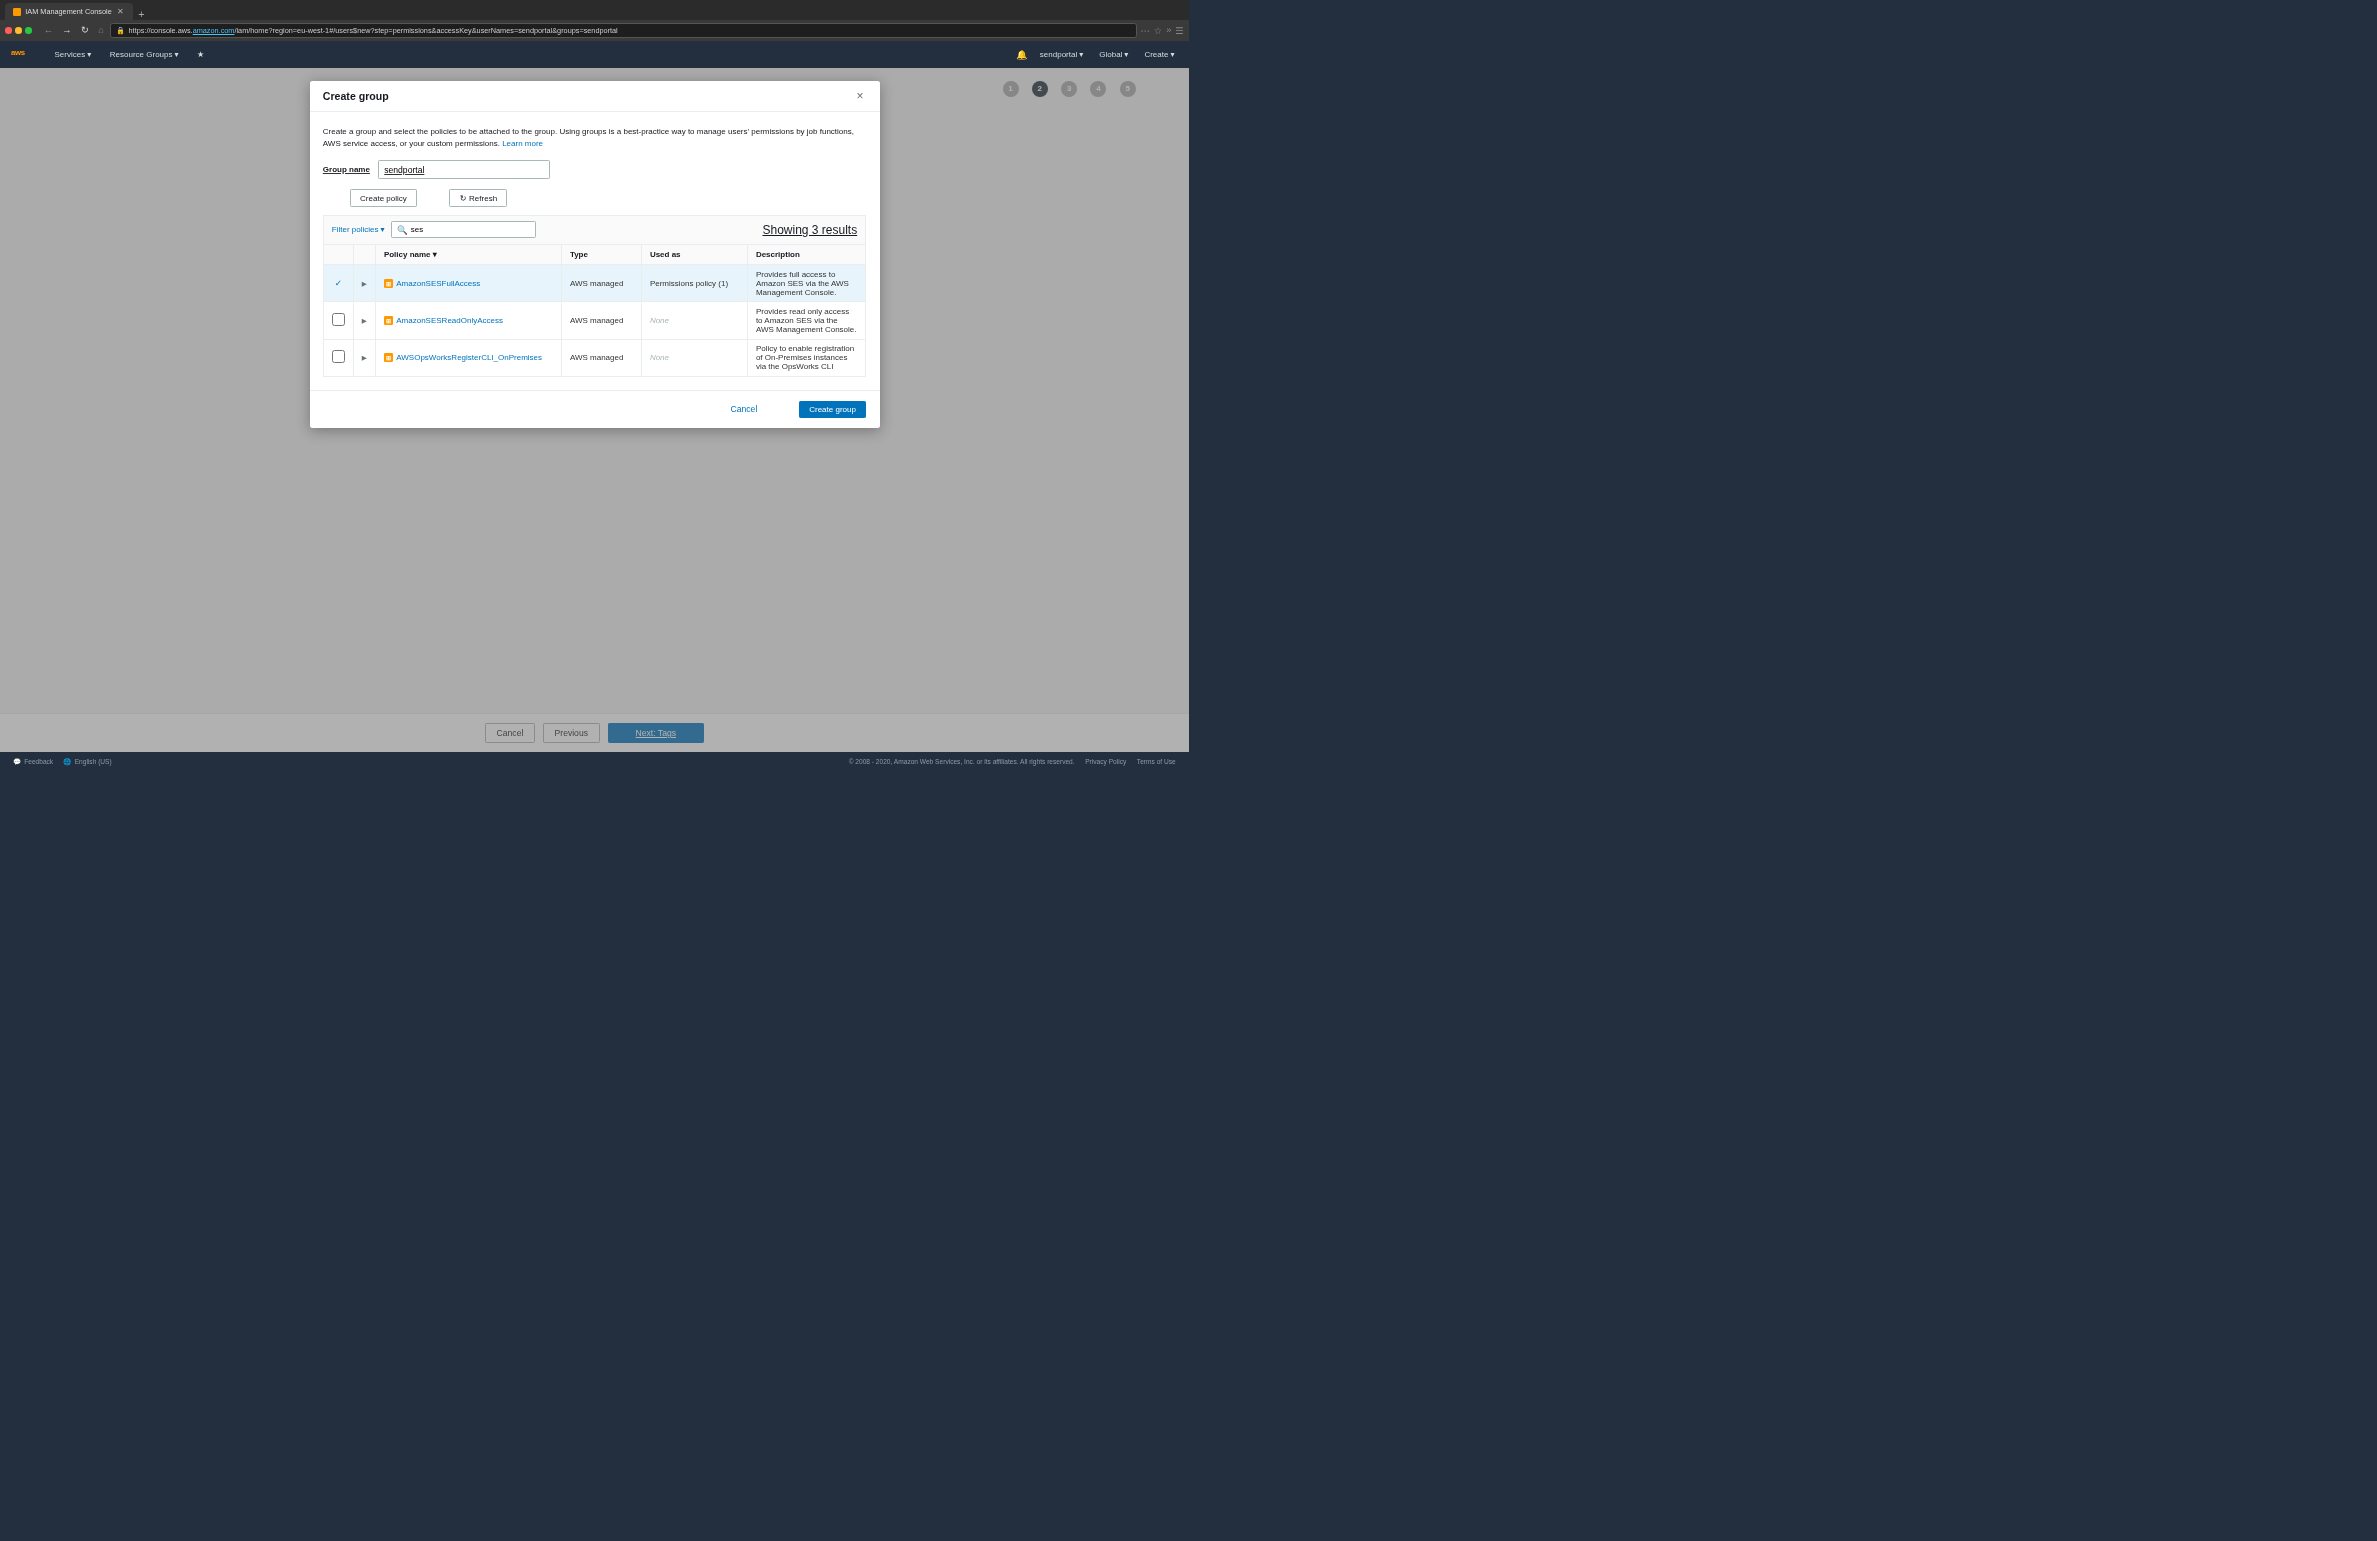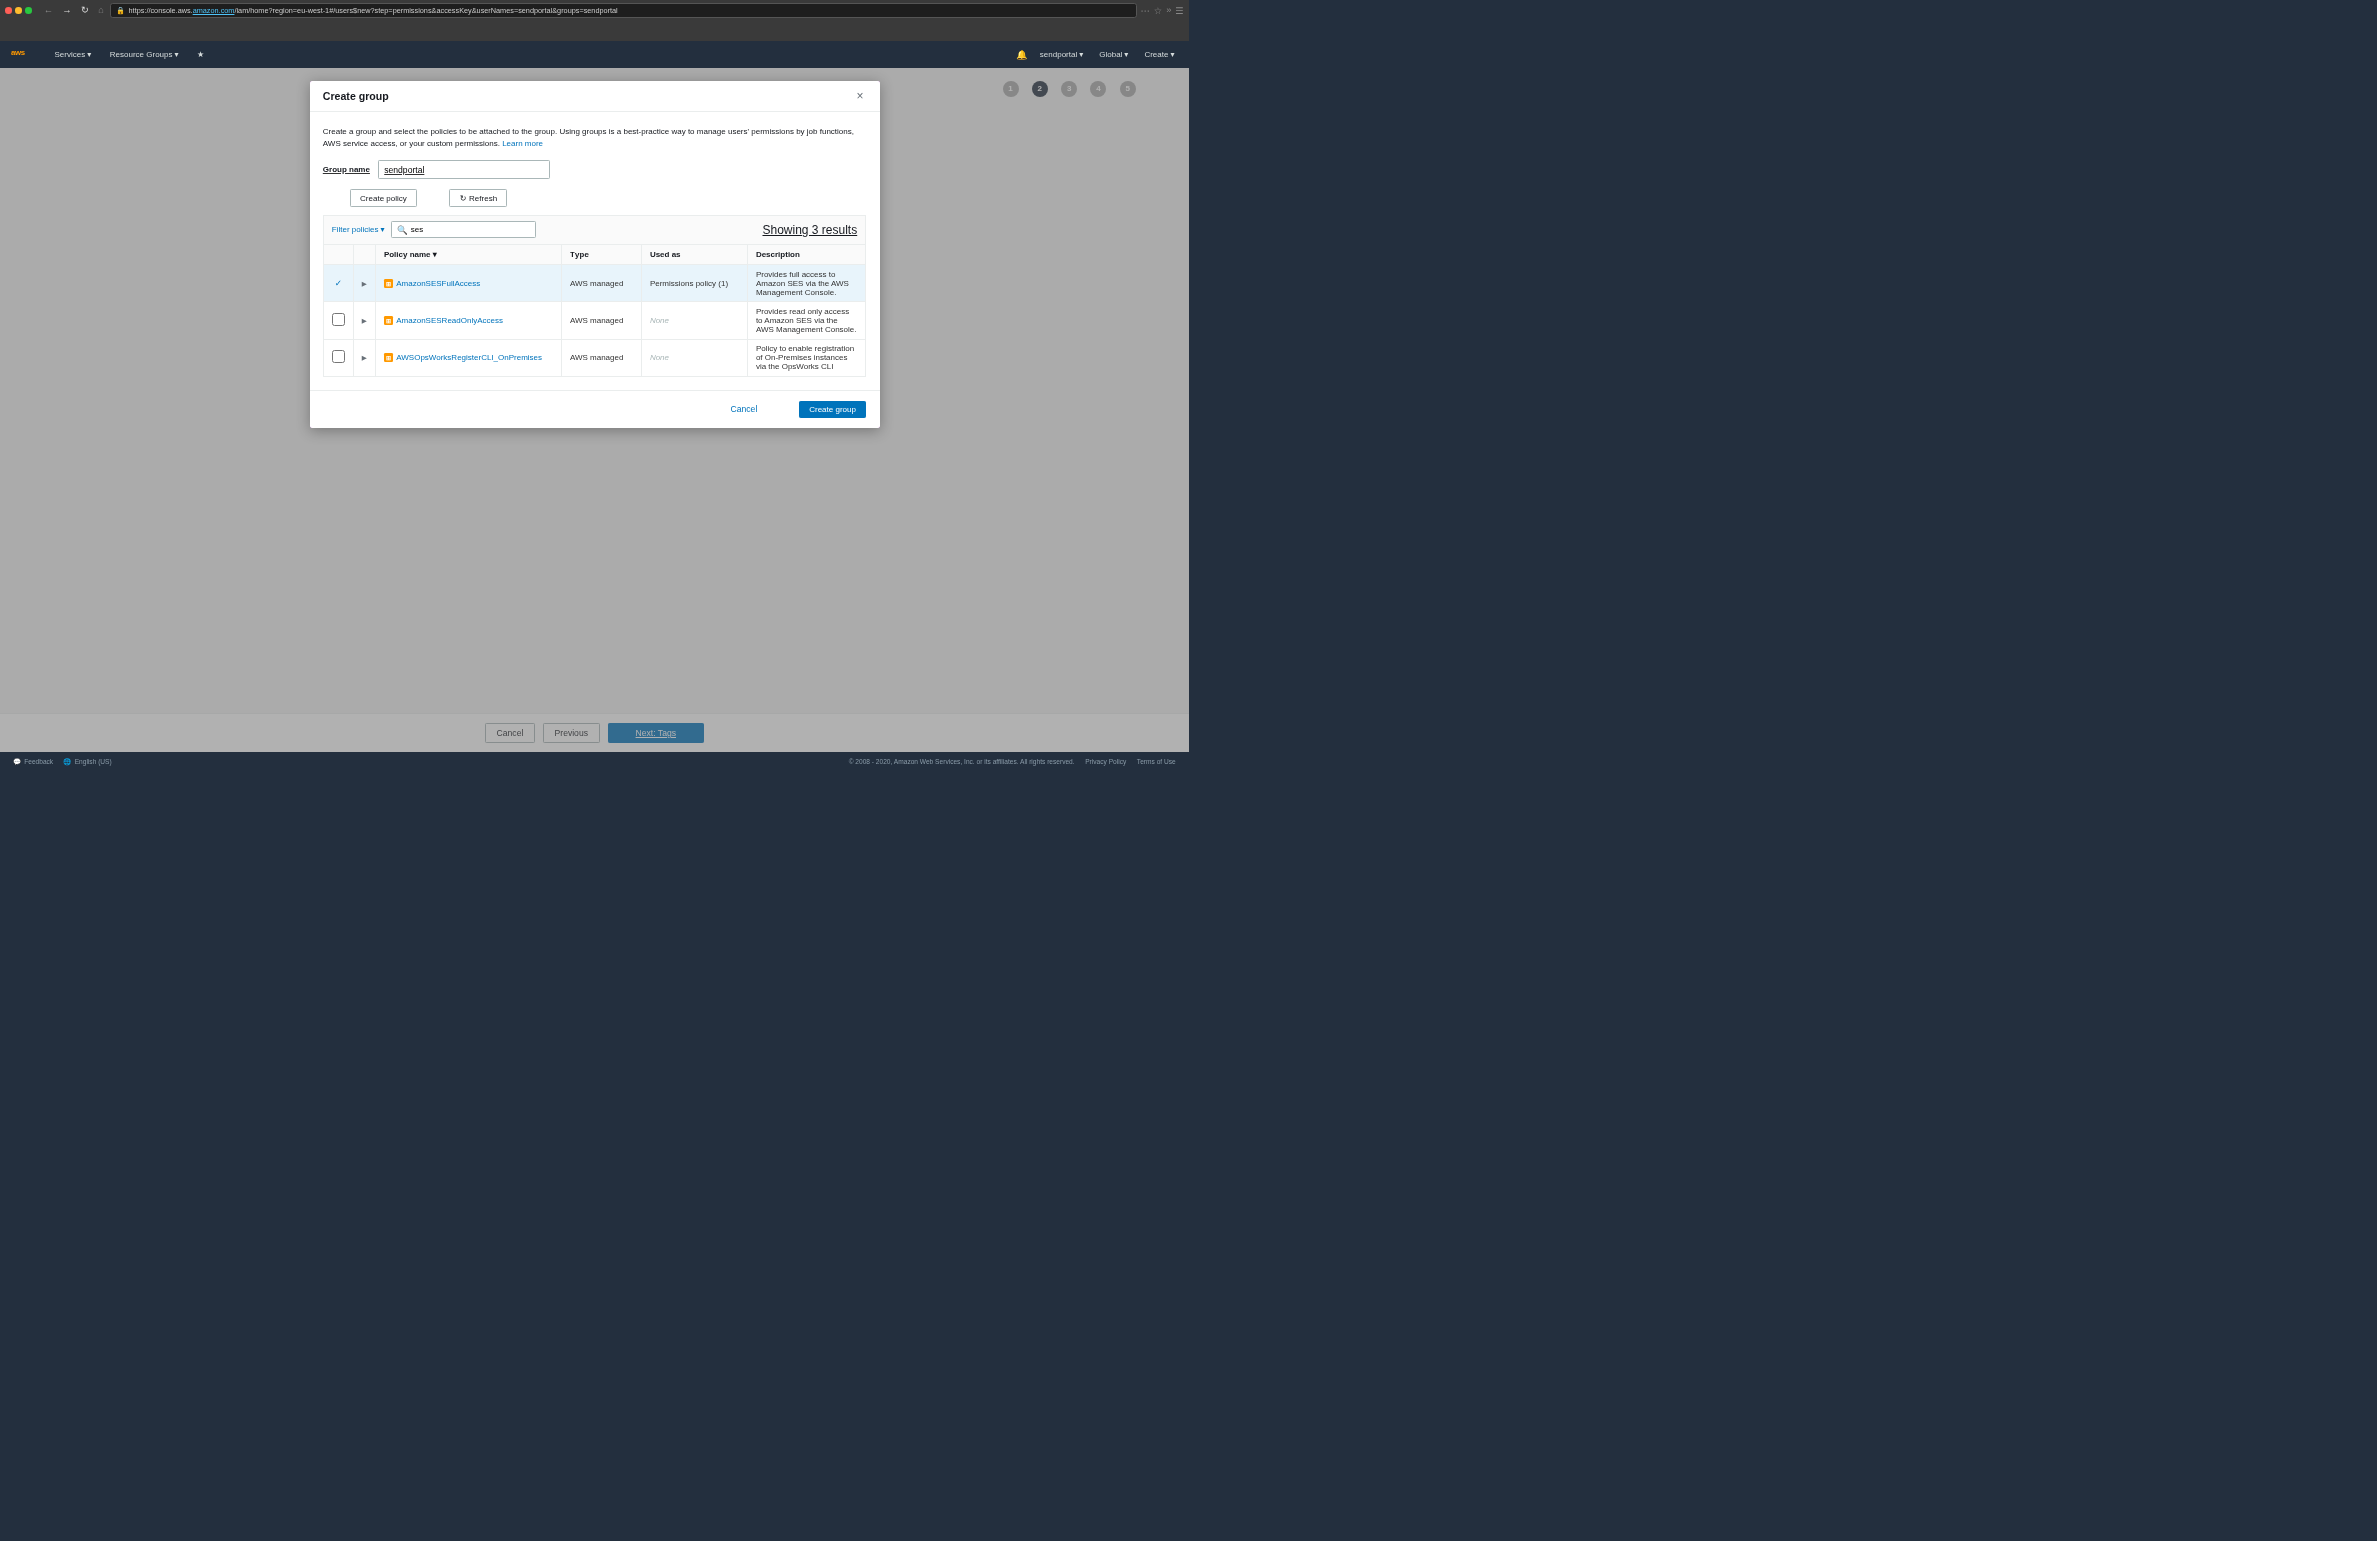--- a/index.html
+++ b/index.html
@@ -354,21 +354,21 @@
       background: none;
       border: none;
       cursor: pointer;
       color: #687078;
       font-size: 6.6px;
       padding: 0;
     }
     .col-checkbox { width: 20px; }
     .col-expand { width: 16px; }
     .col-name { width: 186px; }
-    .col-type { width: 80px; font-family: Liberation Mono, monospace; }
+    .col-type { width: 80px; }
     .col-used { width: 106px; }
     .col-desc { }
 
     
     .check-icon { color: #0073bb; font-size: 8.6px; }
 
     
     .modal-footer {
       display: flex;
       align-items: center;
@@ -467,20 +467,28 @@
       padding: 13.3px 13.3px 0;
       position: relative;
     }
   </style>
 </head>
 <body>
 
 <div class="page-wrapper">
 
   <div class="browser-chrome">
+    <div class="browser-tabs">
+      <div class="browser-tab">
+        <div class="tab-favicon"></div>
+        <span class="tab-title">IAM Management Console</span>
+        <span class="tab-close">✕</span>
+      </div>
+      <span class="tab-new">+</span>
+    </div>
     <div class="browser-toolbar">
       <div class="traffic-lights">
         <div class="tl tl-red"></div>
         <div class="tl tl-yellow"></div>
         <div class="tl tl-green"></div>
       </div>
       <button class="nav-btn">←</button>
       <button class="nav-btn active">→</button>
       <button class="nav-btn active">↻</button>
       <button class="nav-btn">⌂</button>

